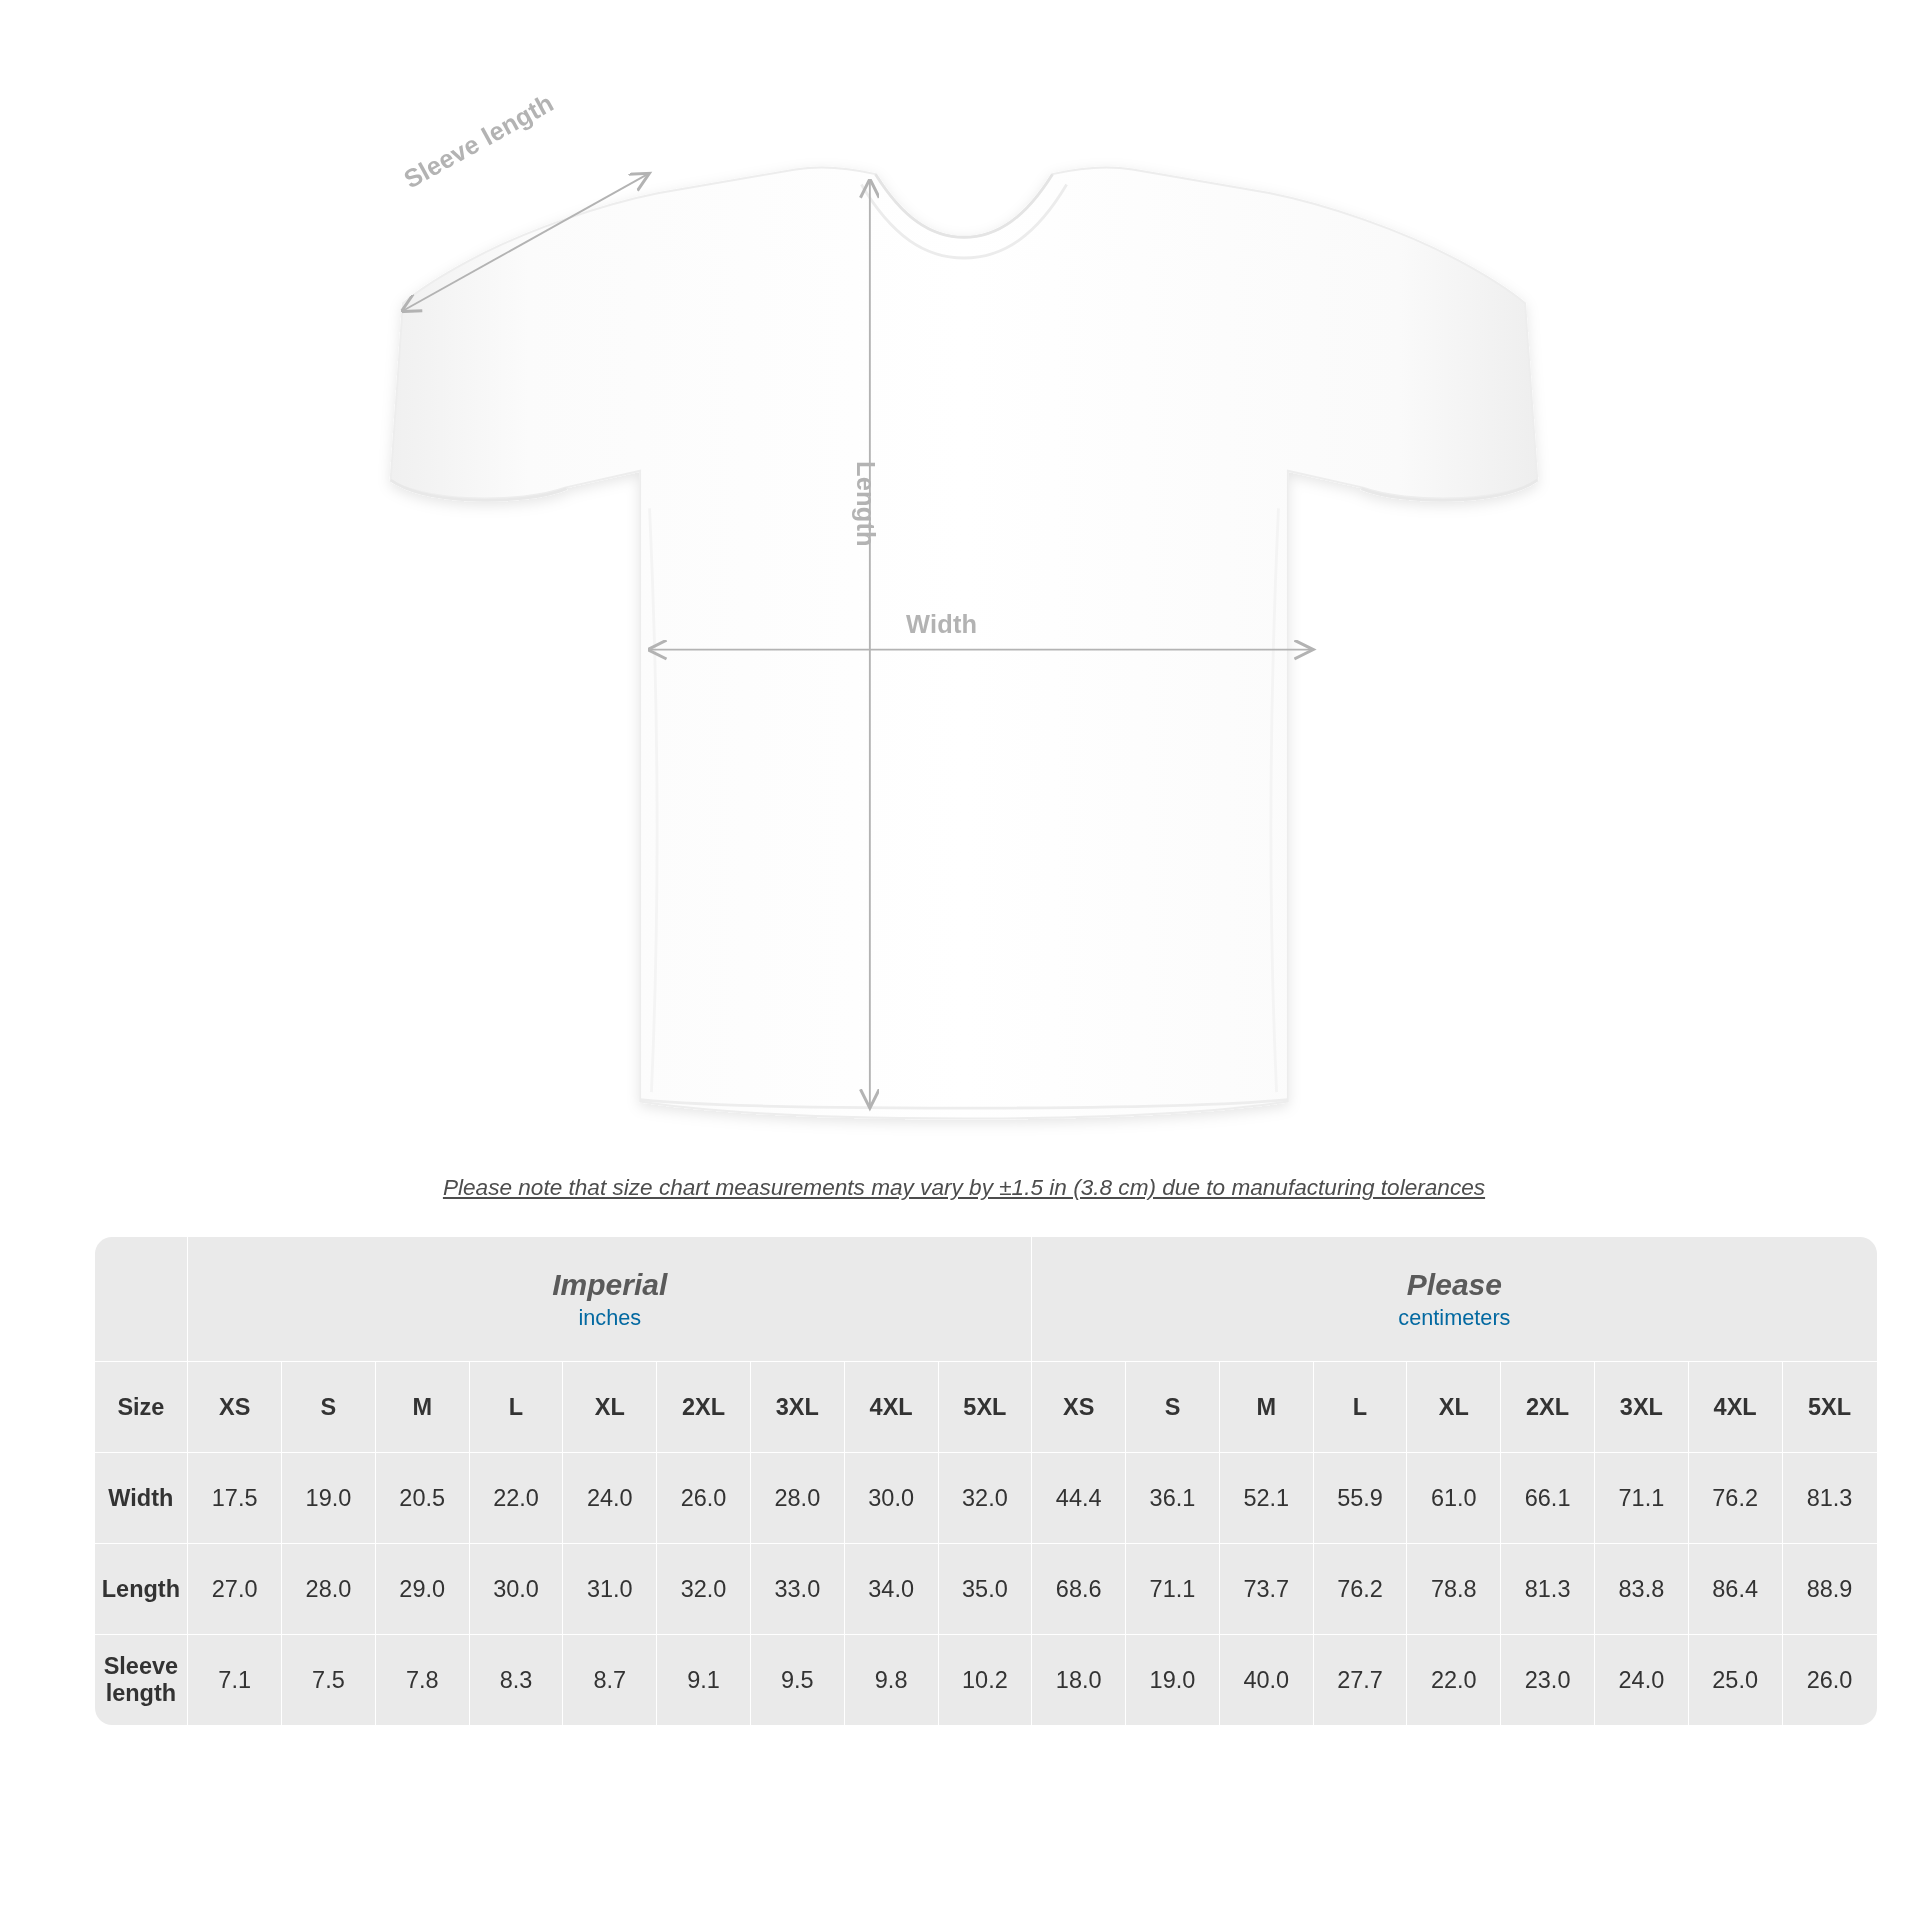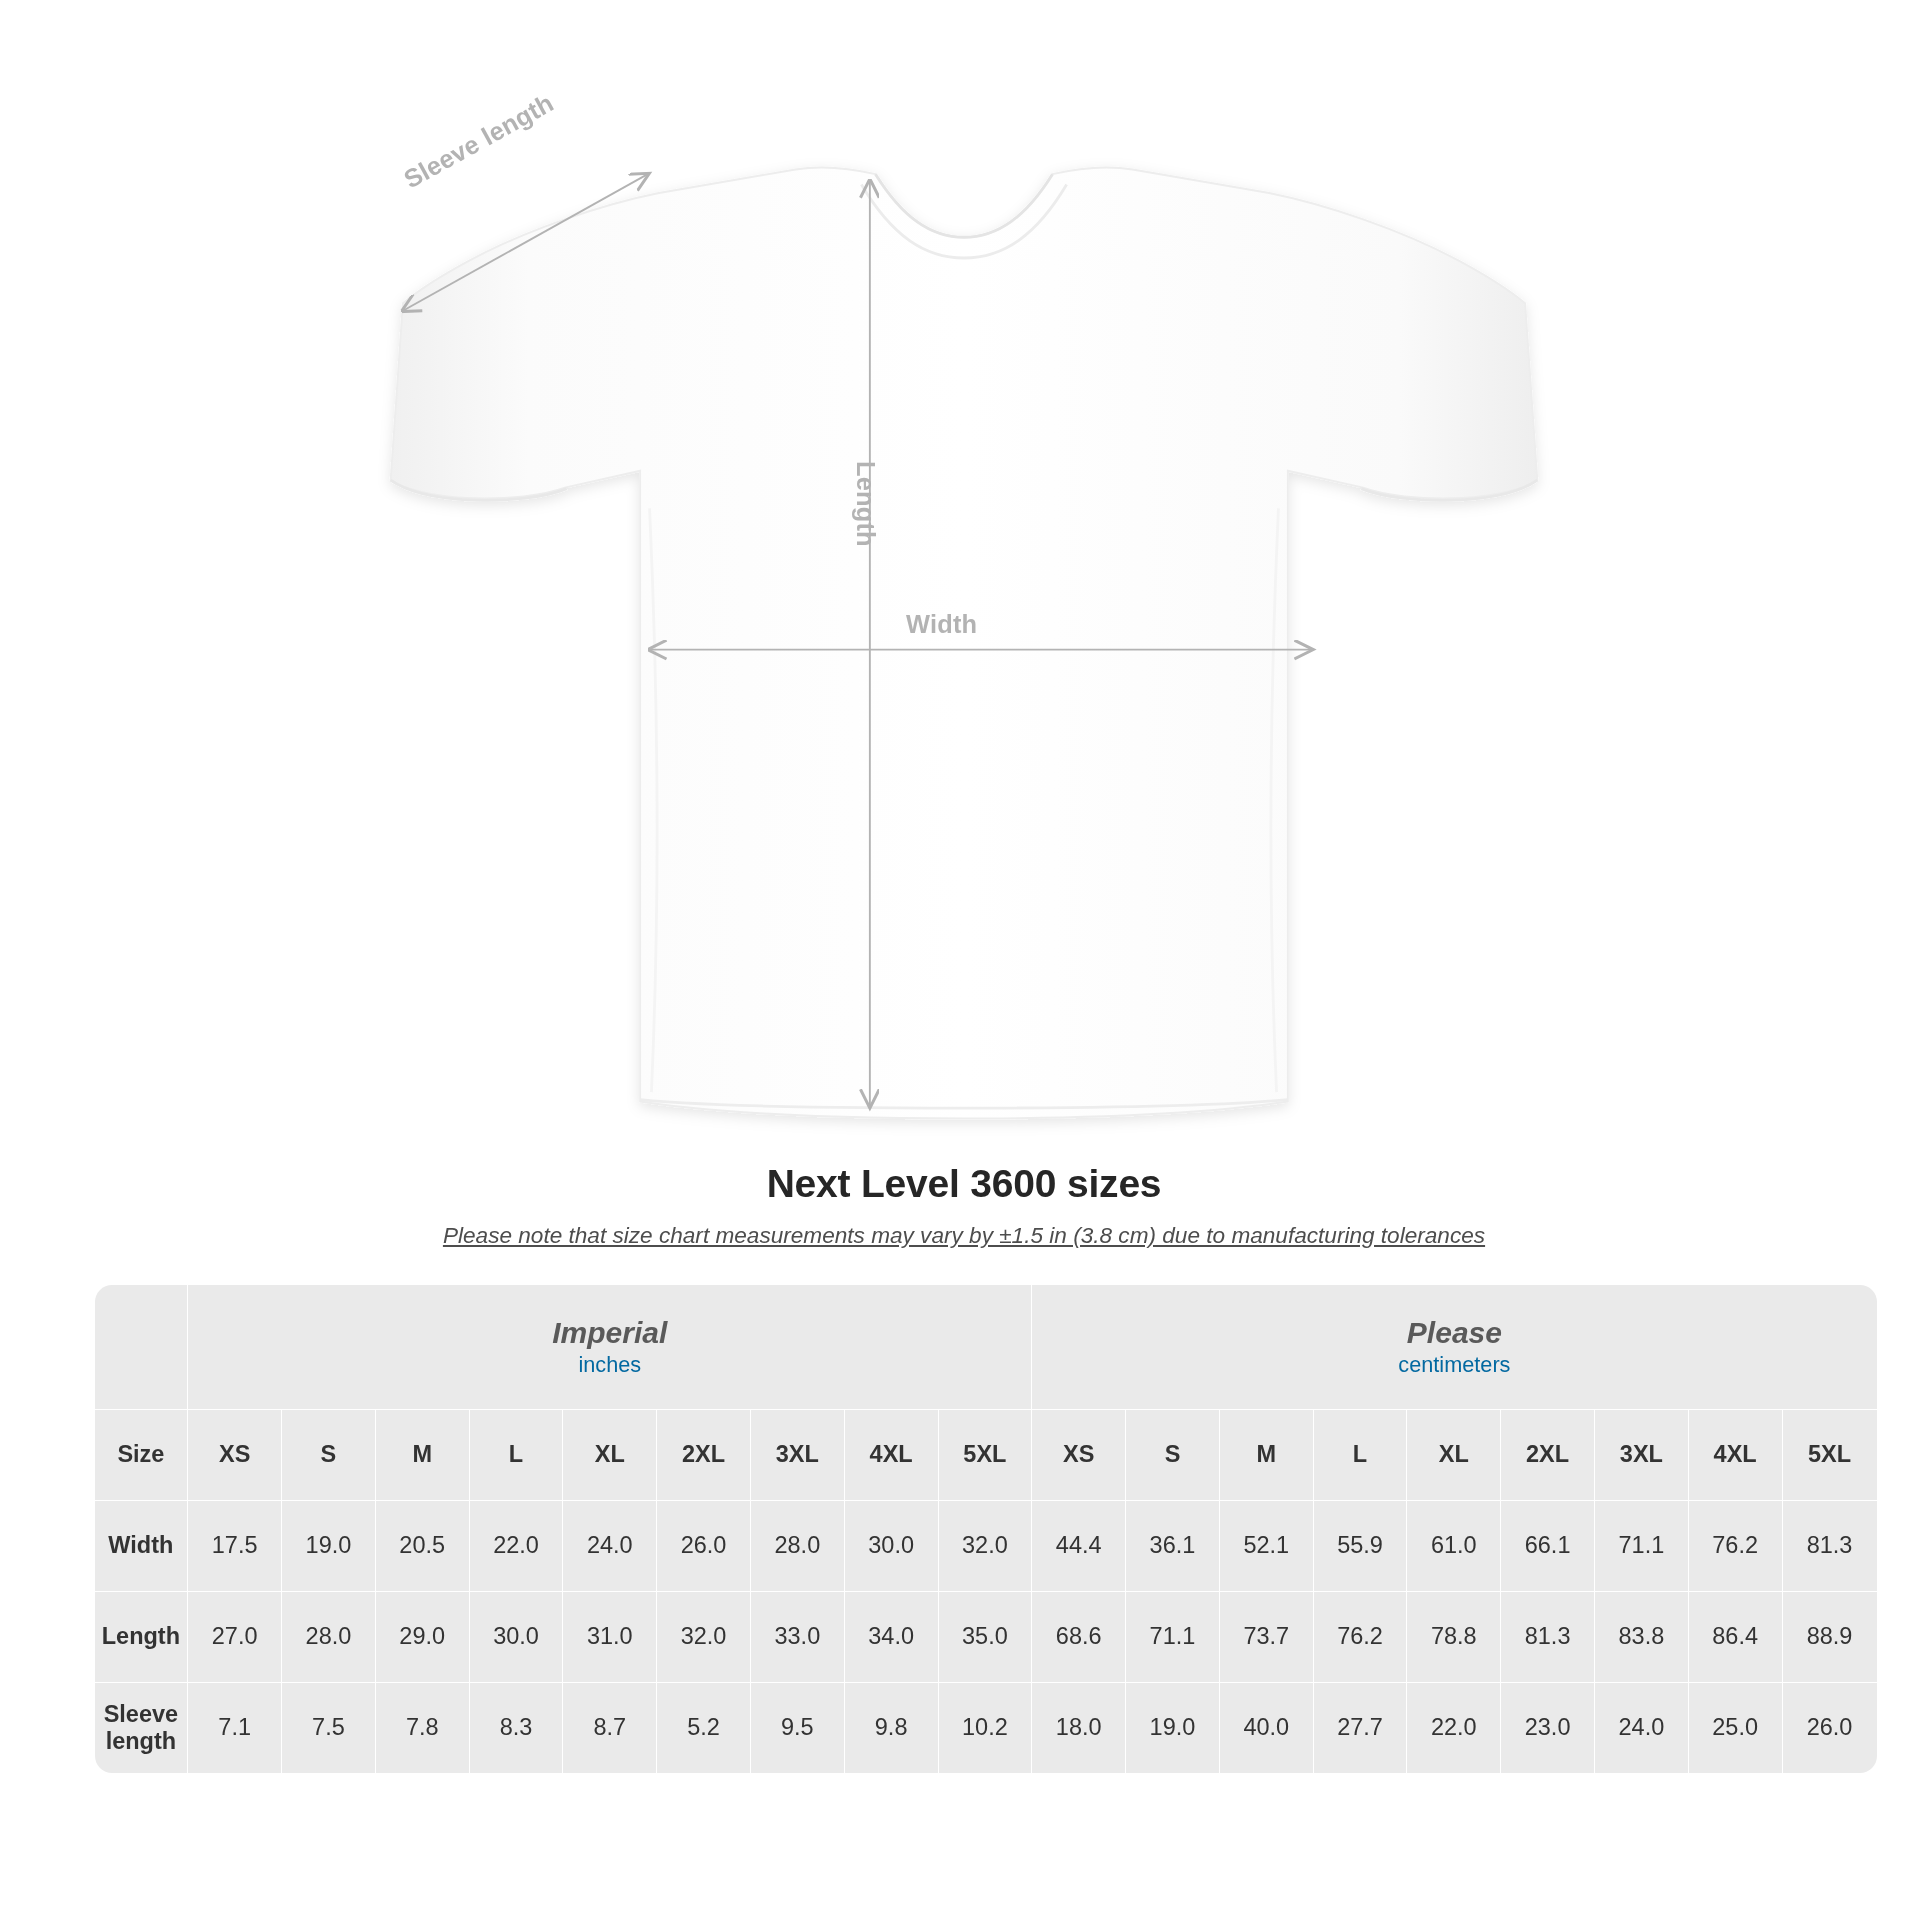--- a/index.html
+++ b/index.html
@@ -216,21 +216,20 @@
         <line x1="690" y1="690" x2="1393" y2="690" marker-start="url(#arrowStart)" marker-end="url(#arrowEnd)"></line>
       </g>
     </svg>
 
     <div class="dim-label sleeve">Sleeve length</div>
     <div class="dim-label length">Length</div>
     <div class="dim-label width">Width</div>
   </div>
 
   <div class="title-block">
-    <div class="chart-title">Next Level 3600 sizes</div>
     <div class="chart-note">Please note that size chart measurements may vary by ±1.5 in (3.8 cm) due to manufacturing tolerances</div>
   </div>
 
   <div class="table-wrap">
     <table class="size-table">
       <tbody>
           <tr>
         <td class="sys-cell"></td>
         <td class="sys-cell" colspan="9">
           <div class="sys-name">Imperial</div>
@@ -308,21 +307,21 @@
         <td>88.9</td>
       </tr>
 
       <tr>
         <td class="row-label">Sleeve length</td>
         <td>7.1</td>
         <td>7.5</td>
         <td>7.8</td>
         <td>8.3</td>
         <td>8.7</td>
-        <td>5.2</td>
+        <td>9.1</td>
         <td>9.5</td>
         <td>9.8</td>
         <td>10.2</td>
         <td>18.0</td>
         <td>19.0</td>
         <td>40.0</td>
         <td>27.7</td>
         <td>22.0</td>
         <td>23.0</td>
         <td>24.0</td>

